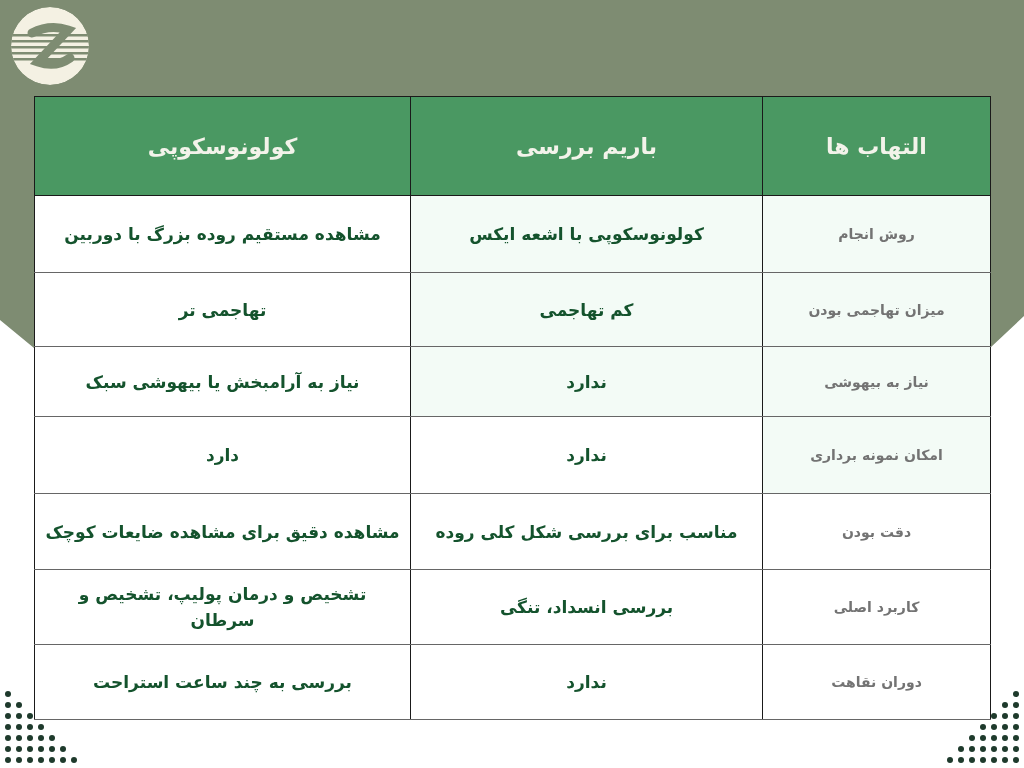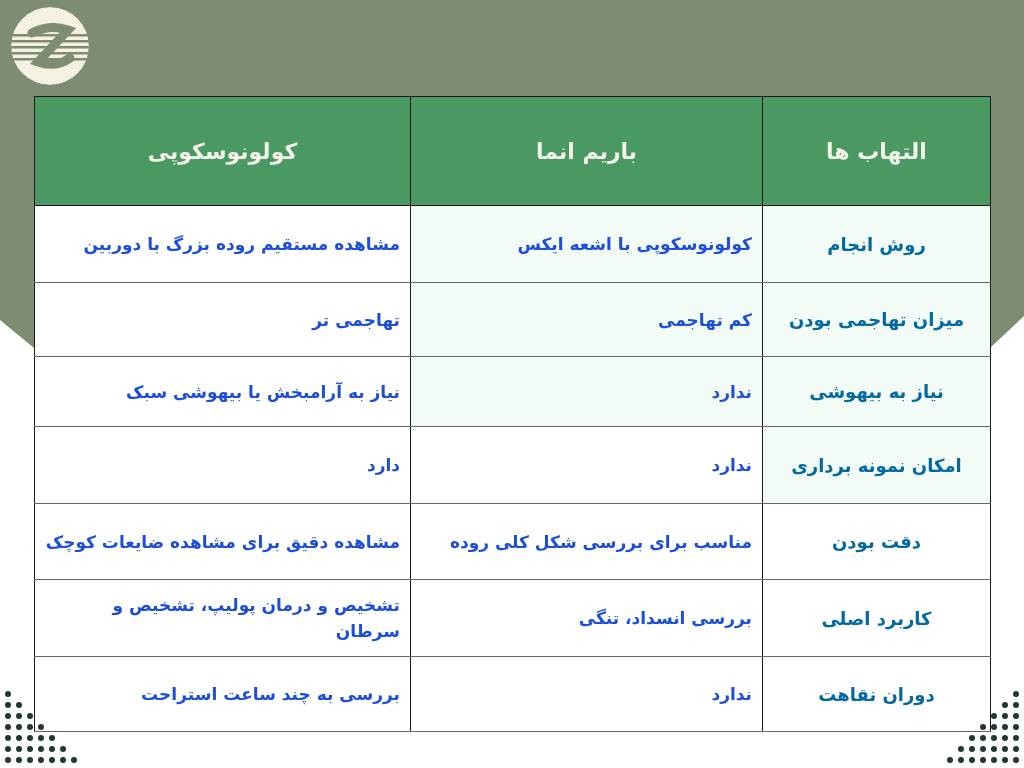--- a/index.html
+++ b/index.html
@@ -20,28 +20,28 @@
     position: absolute; left: 34px; top: 96px; width: 956px; height: 610px;
     background: #ffffff;
   }
   table {
     width: 956px; height: 610px; border-collapse: collapse;
     direction: rtl; table-layout: fixed;
   }
   th, td {
     border: 1.5px solid #1a1a1a;
     text-align: center; vertical-align: middle;
-    padding: 12px 10px; font-weight: bold;
+    padding: 7px 10px; font-weight: bold;
   }
   td { border-top-color: #666; border-bottom-color: #666; }
   th {
     background: #4a9862; color: #f3f3ea; font-size: 22px; height: 84px;
   }
-  td.feature { font-size: 18px; color: #0369a1; }
-  td.val { font-size: 17px; color: #1d4ed8; line-height: 26px; text-align: right; }
+  td.feature { font-size: 14px; color: #737373; }
+  td.val { font-size: 17px; color: #14532d; line-height: 26px; }
   td.tint { background: #f3fbf6; }
   col.c-feature { width: 228px; }
   col.c-barium { width: 352px; }
   col.c-colon { width: 376px; }
   .dots { position: absolute; }
   .dot { position: absolute; width: 6px; height: 6px; border-radius: 50%; background: #1e3a2c; }
 </style>
 </head>
 <body>
 
@@ -70,21 +70,21 @@
 <div class="table-wrap">
   <table>
     <colgroup>
       <col class="c-feature">
         <col class="c-barium">
         <col class="c-colon">
     </colgroup>
     <thead>
       <tr>
         <th>التهاب ها</th>
-        <th>باریم انما</th>
+        <th>باریم بررسی</th>
         <th>کولونوسکوپی</th>
       </tr>
     </thead>
     <tbody>
       <tr style="height:77px">
         <td class="feature tint">روش انجام</td>
         <td class="val tint">کولونوسکوپی با اشعه ایکس</td>
         <td class="val">مشاهده مستقیم روده بزرگ با دوربین</td>
       </tr>
       <tr style="height:74px">

